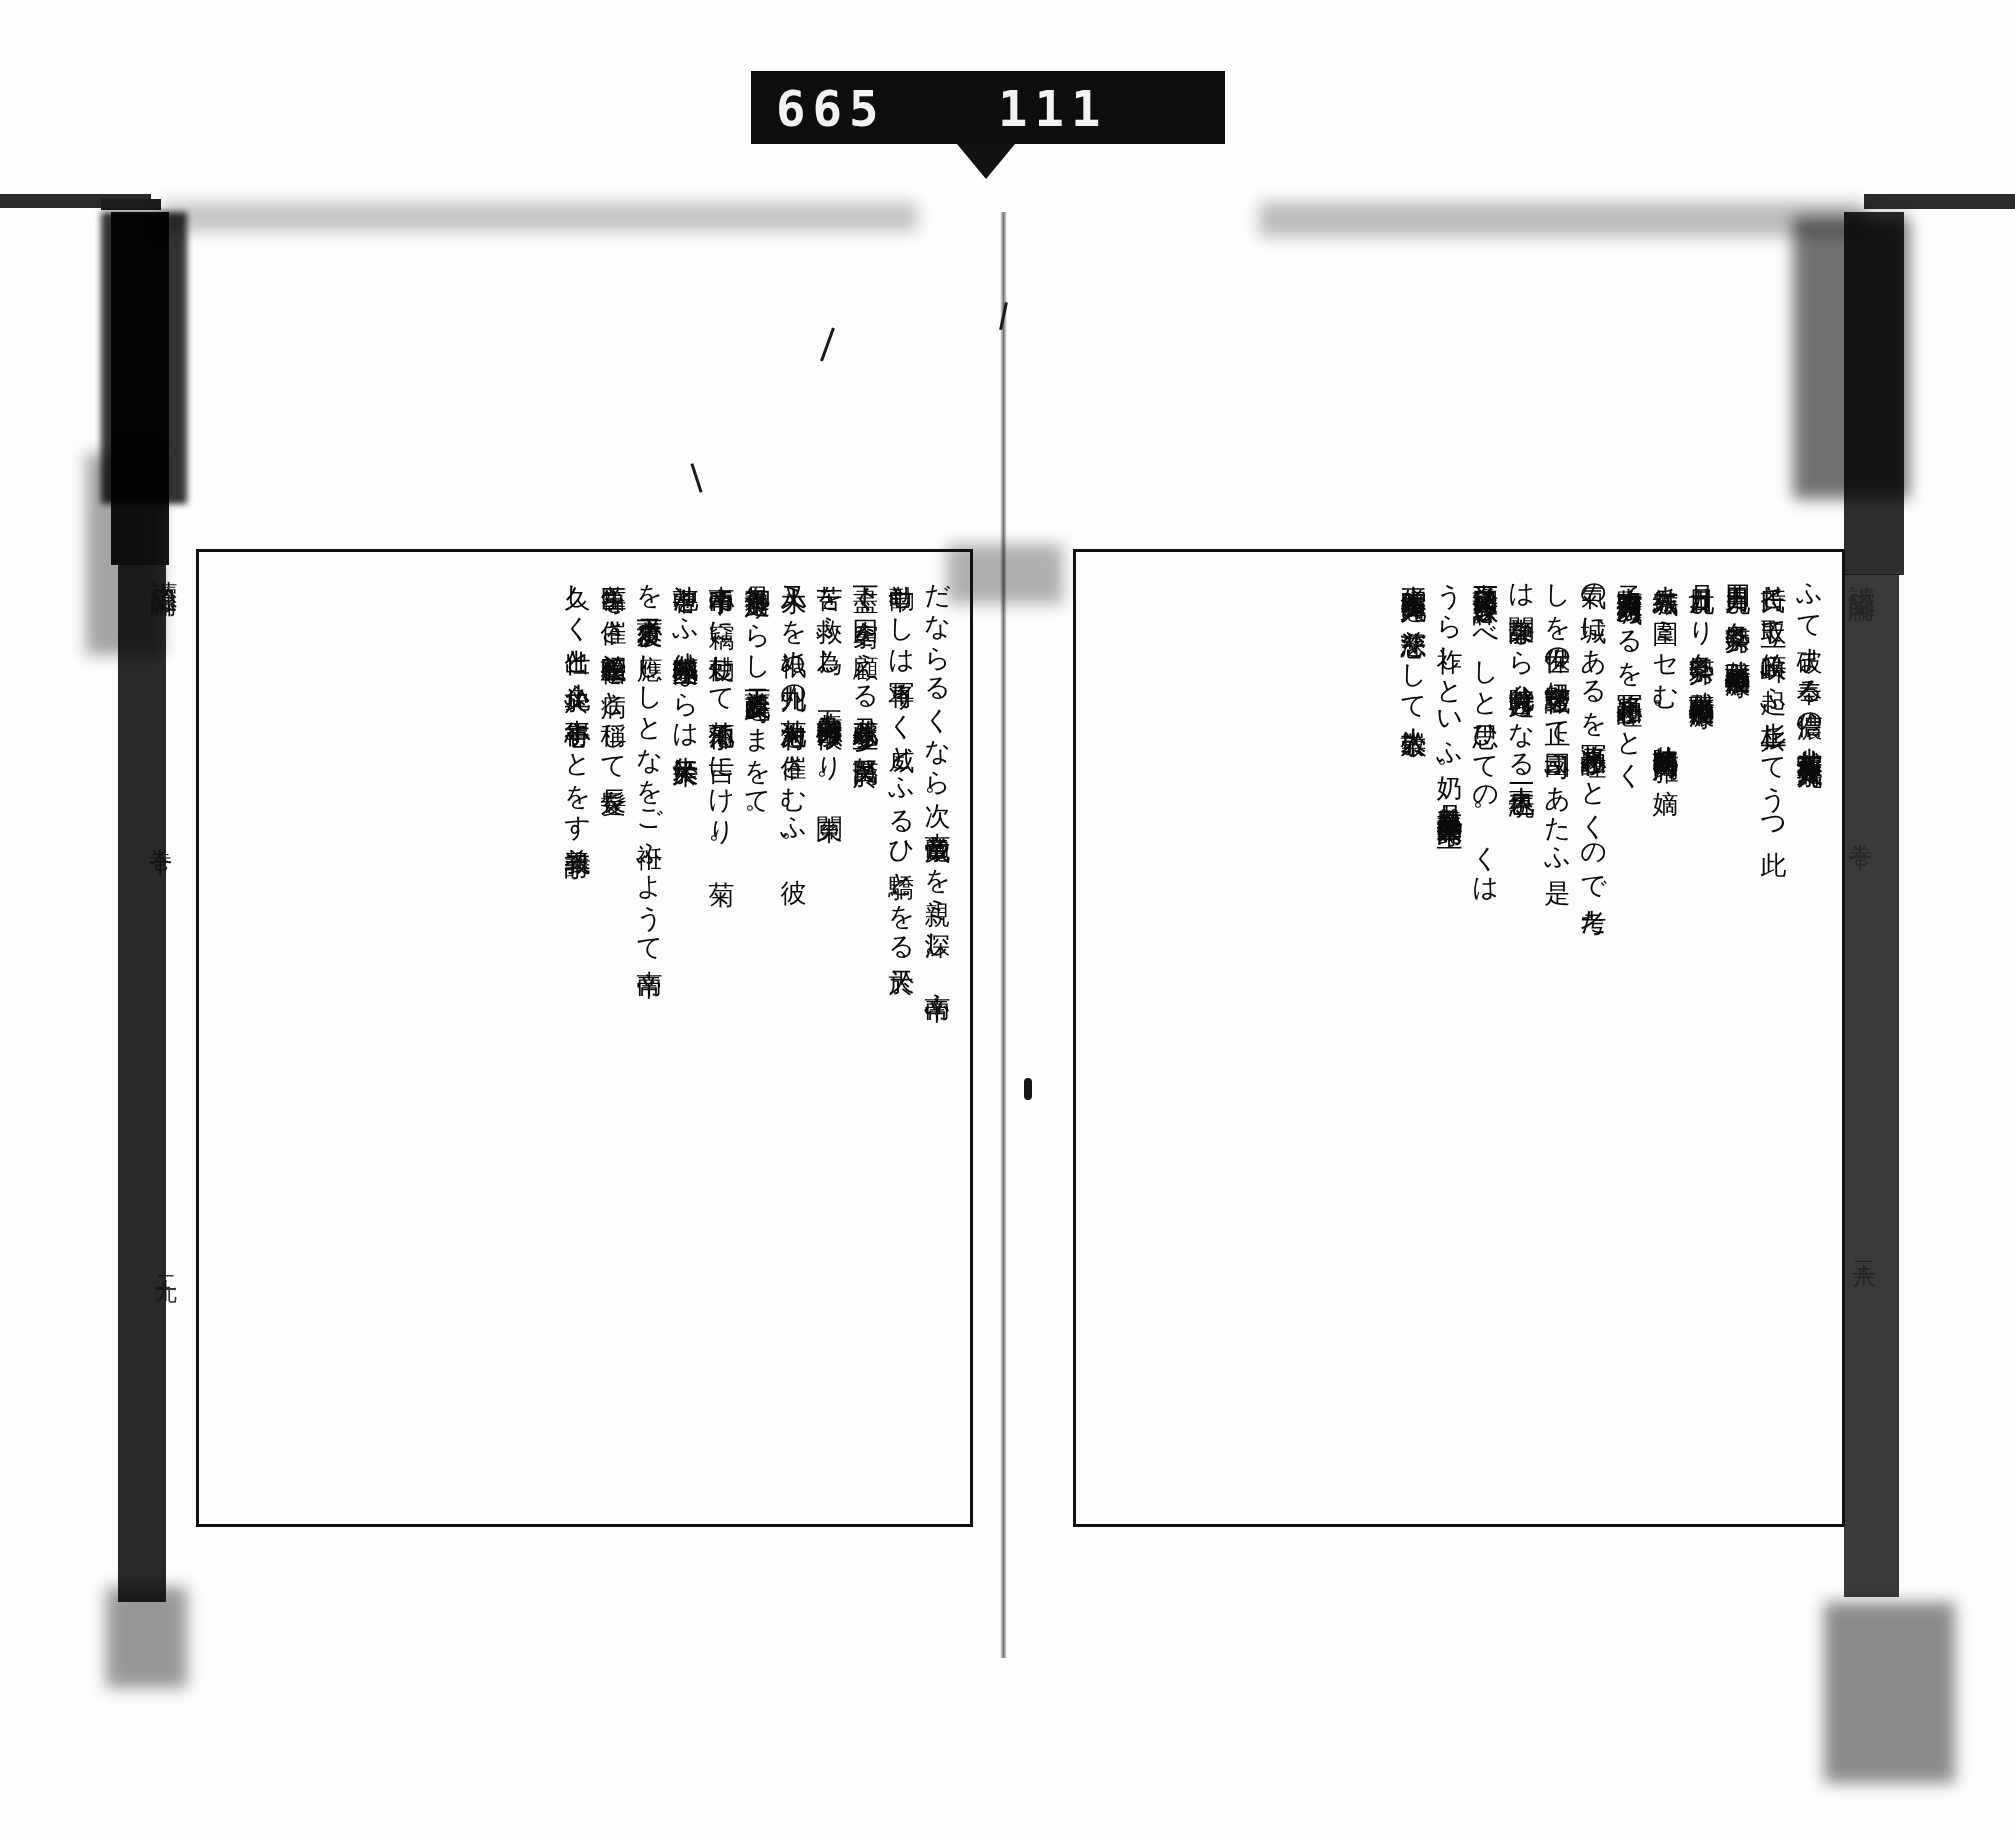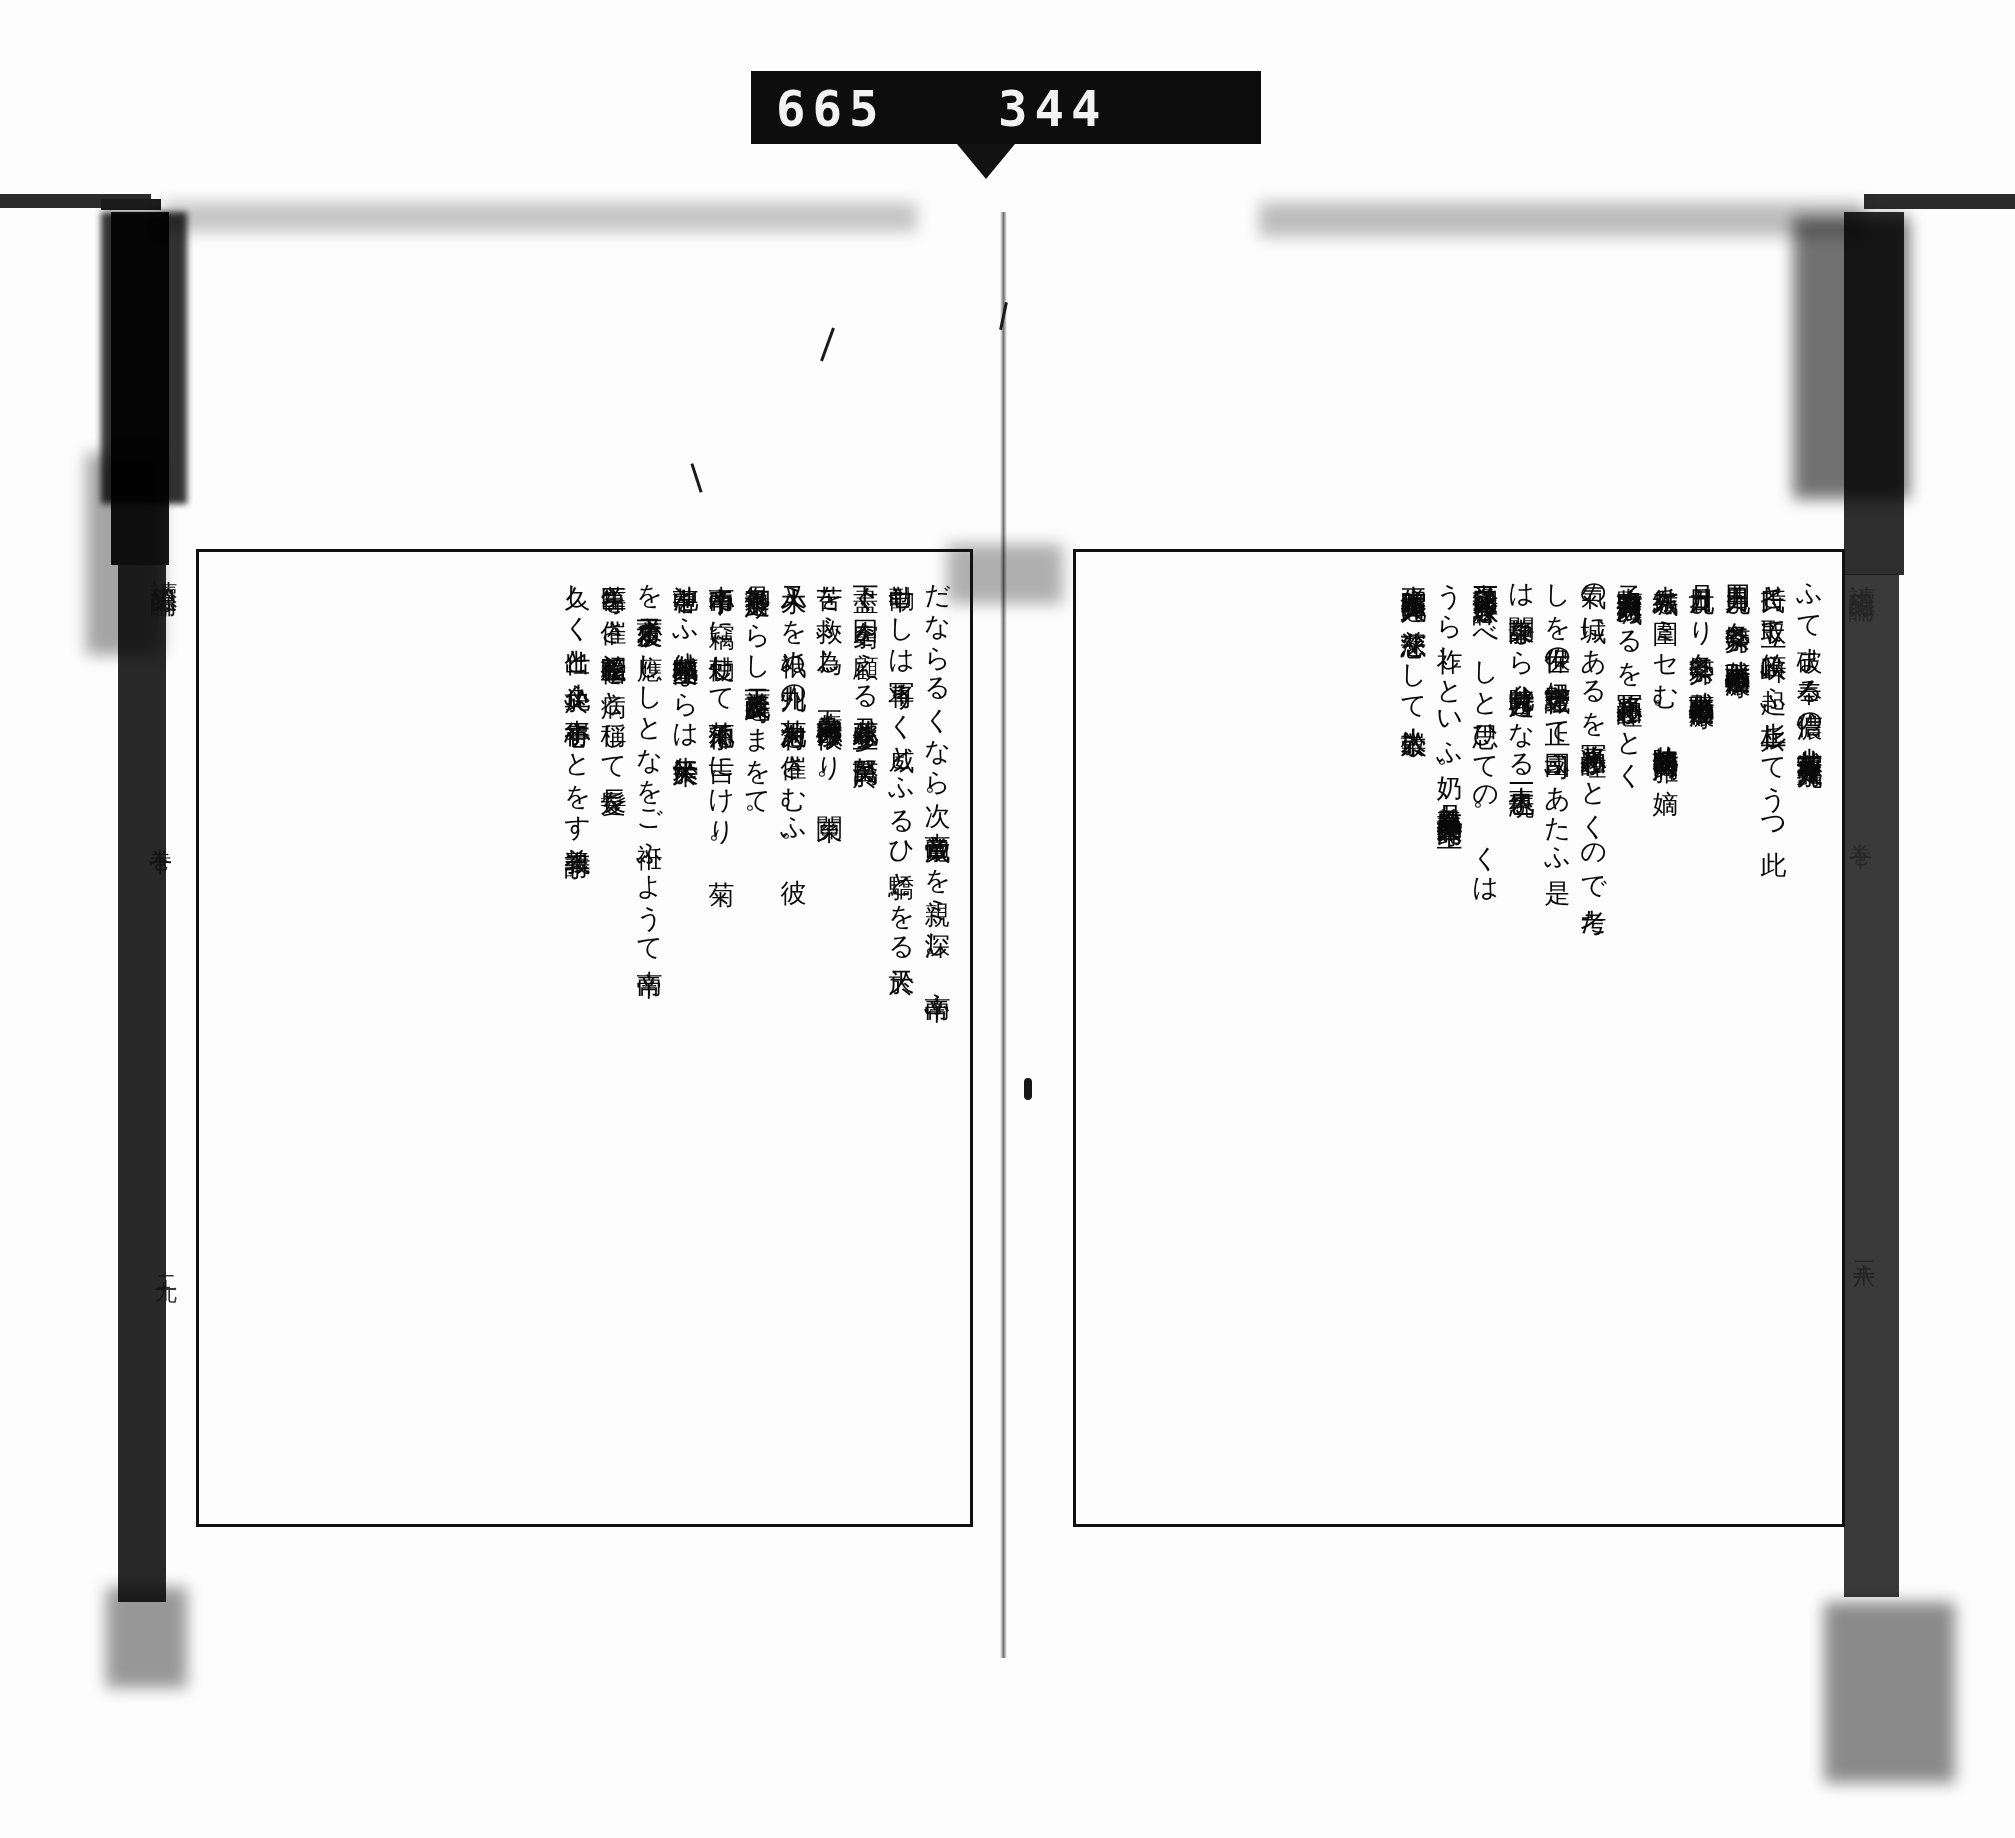--- a/index.html
+++ b/index.html
@@ -41,21 +41,20 @@
     width: 60px; height: 11px;
     background: #1c1c1c;
   }
 
   
   .counter-plate {
     position: absolute;
     left: 751px; top: 71px;
     width: 474px; height: 73px;
     background: #0d0d0d;
-    padding-left: 36px;
   }
   .counter-plate .digits {
     position: absolute;
     top: 10px;
     color: #f2f2f2;
     font-family: "DejaVu Sans Mono", monospace;
     font-size: 49px;
     font-weight: 700;
     letter-spacing: 7px;
   }
@@ -188,21 +187,21 @@
     background: #1a1a1a;
   }
 </style>
 </head>
 <body>
 
 <div class="scan-root">
 
   <div class="counter-plate">
     <span class="digits counter-left">665</span>
-    <span class="digits counter-right">344</span>
+    <span class="digits counter-right">111</span>
   </div>
   <div class="counter-notch"></div>
 
   <div class="edge-top-left"></div>
   <div class="edge-top-midleft"></div>
   <div class="edge-top-right"></div>
 
   <div class="clamp" style="left:111px; top:212px; width:58px; height:353px;"></div>
   <div class="clamp" style="left:118px; top:564px; width:48px; height:1038px; opacity:0.92;"></div>
   <div class="clamp" style="left:1844px; top:212px; width:60px; height:363px; opacity:0.9;"></div>

